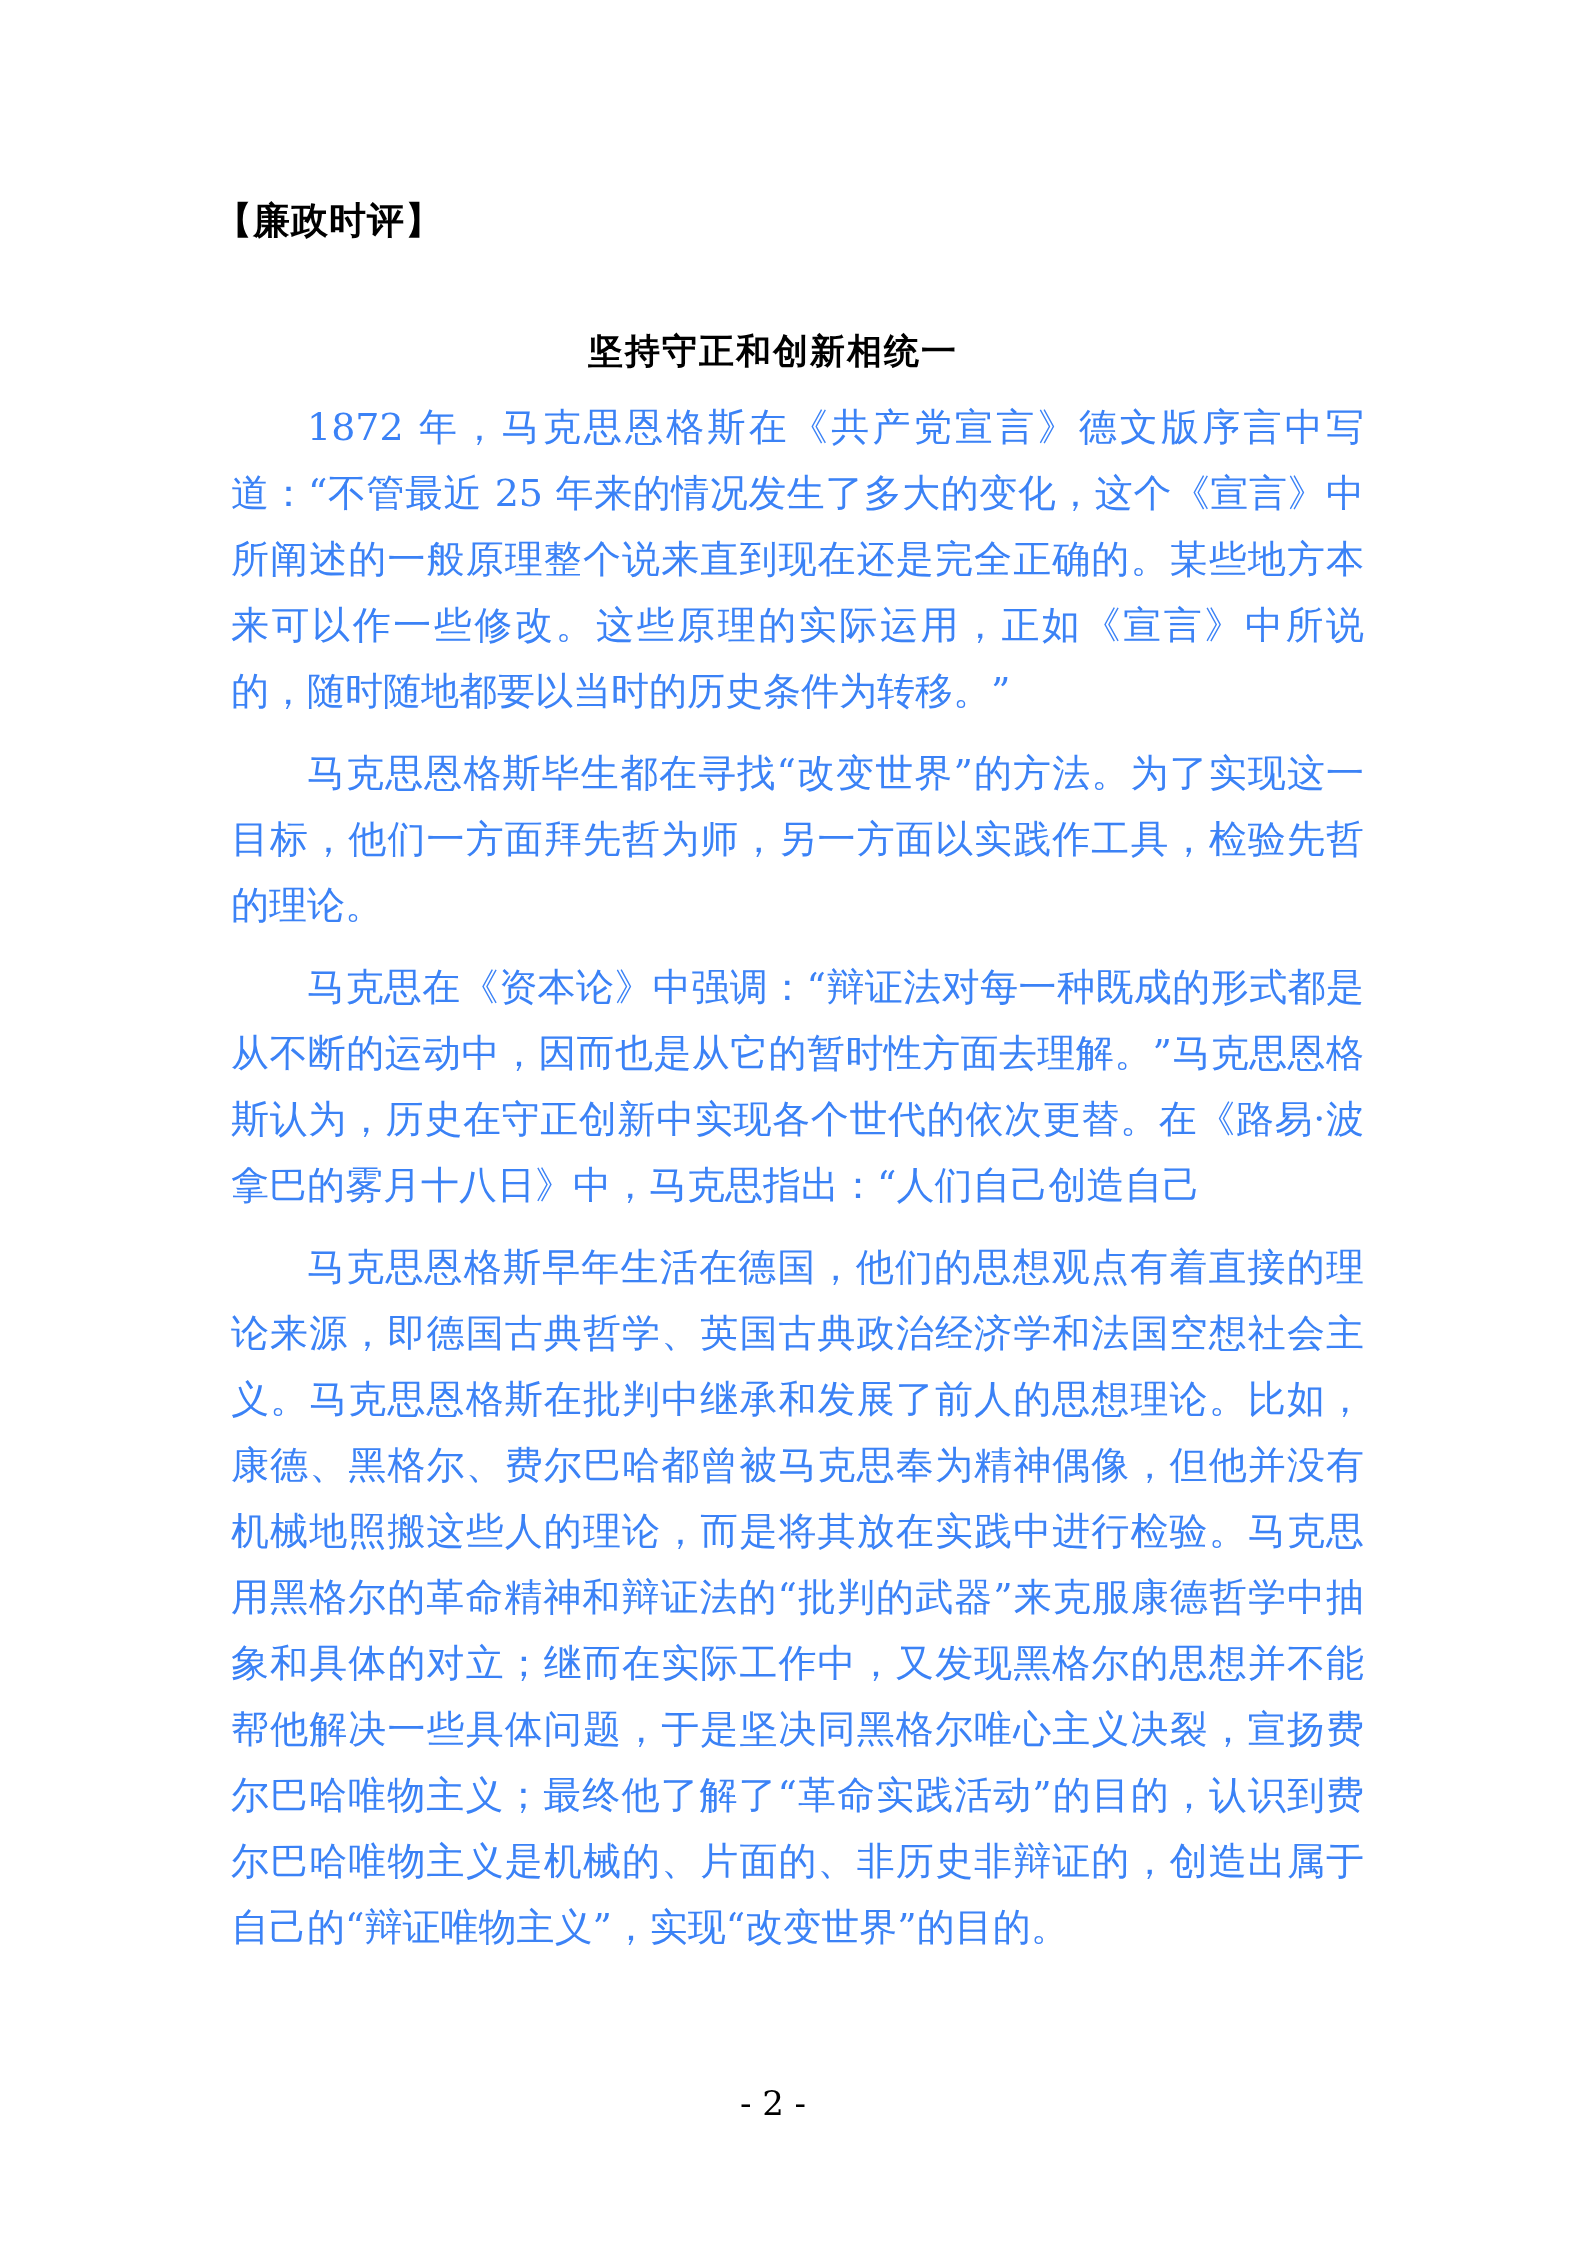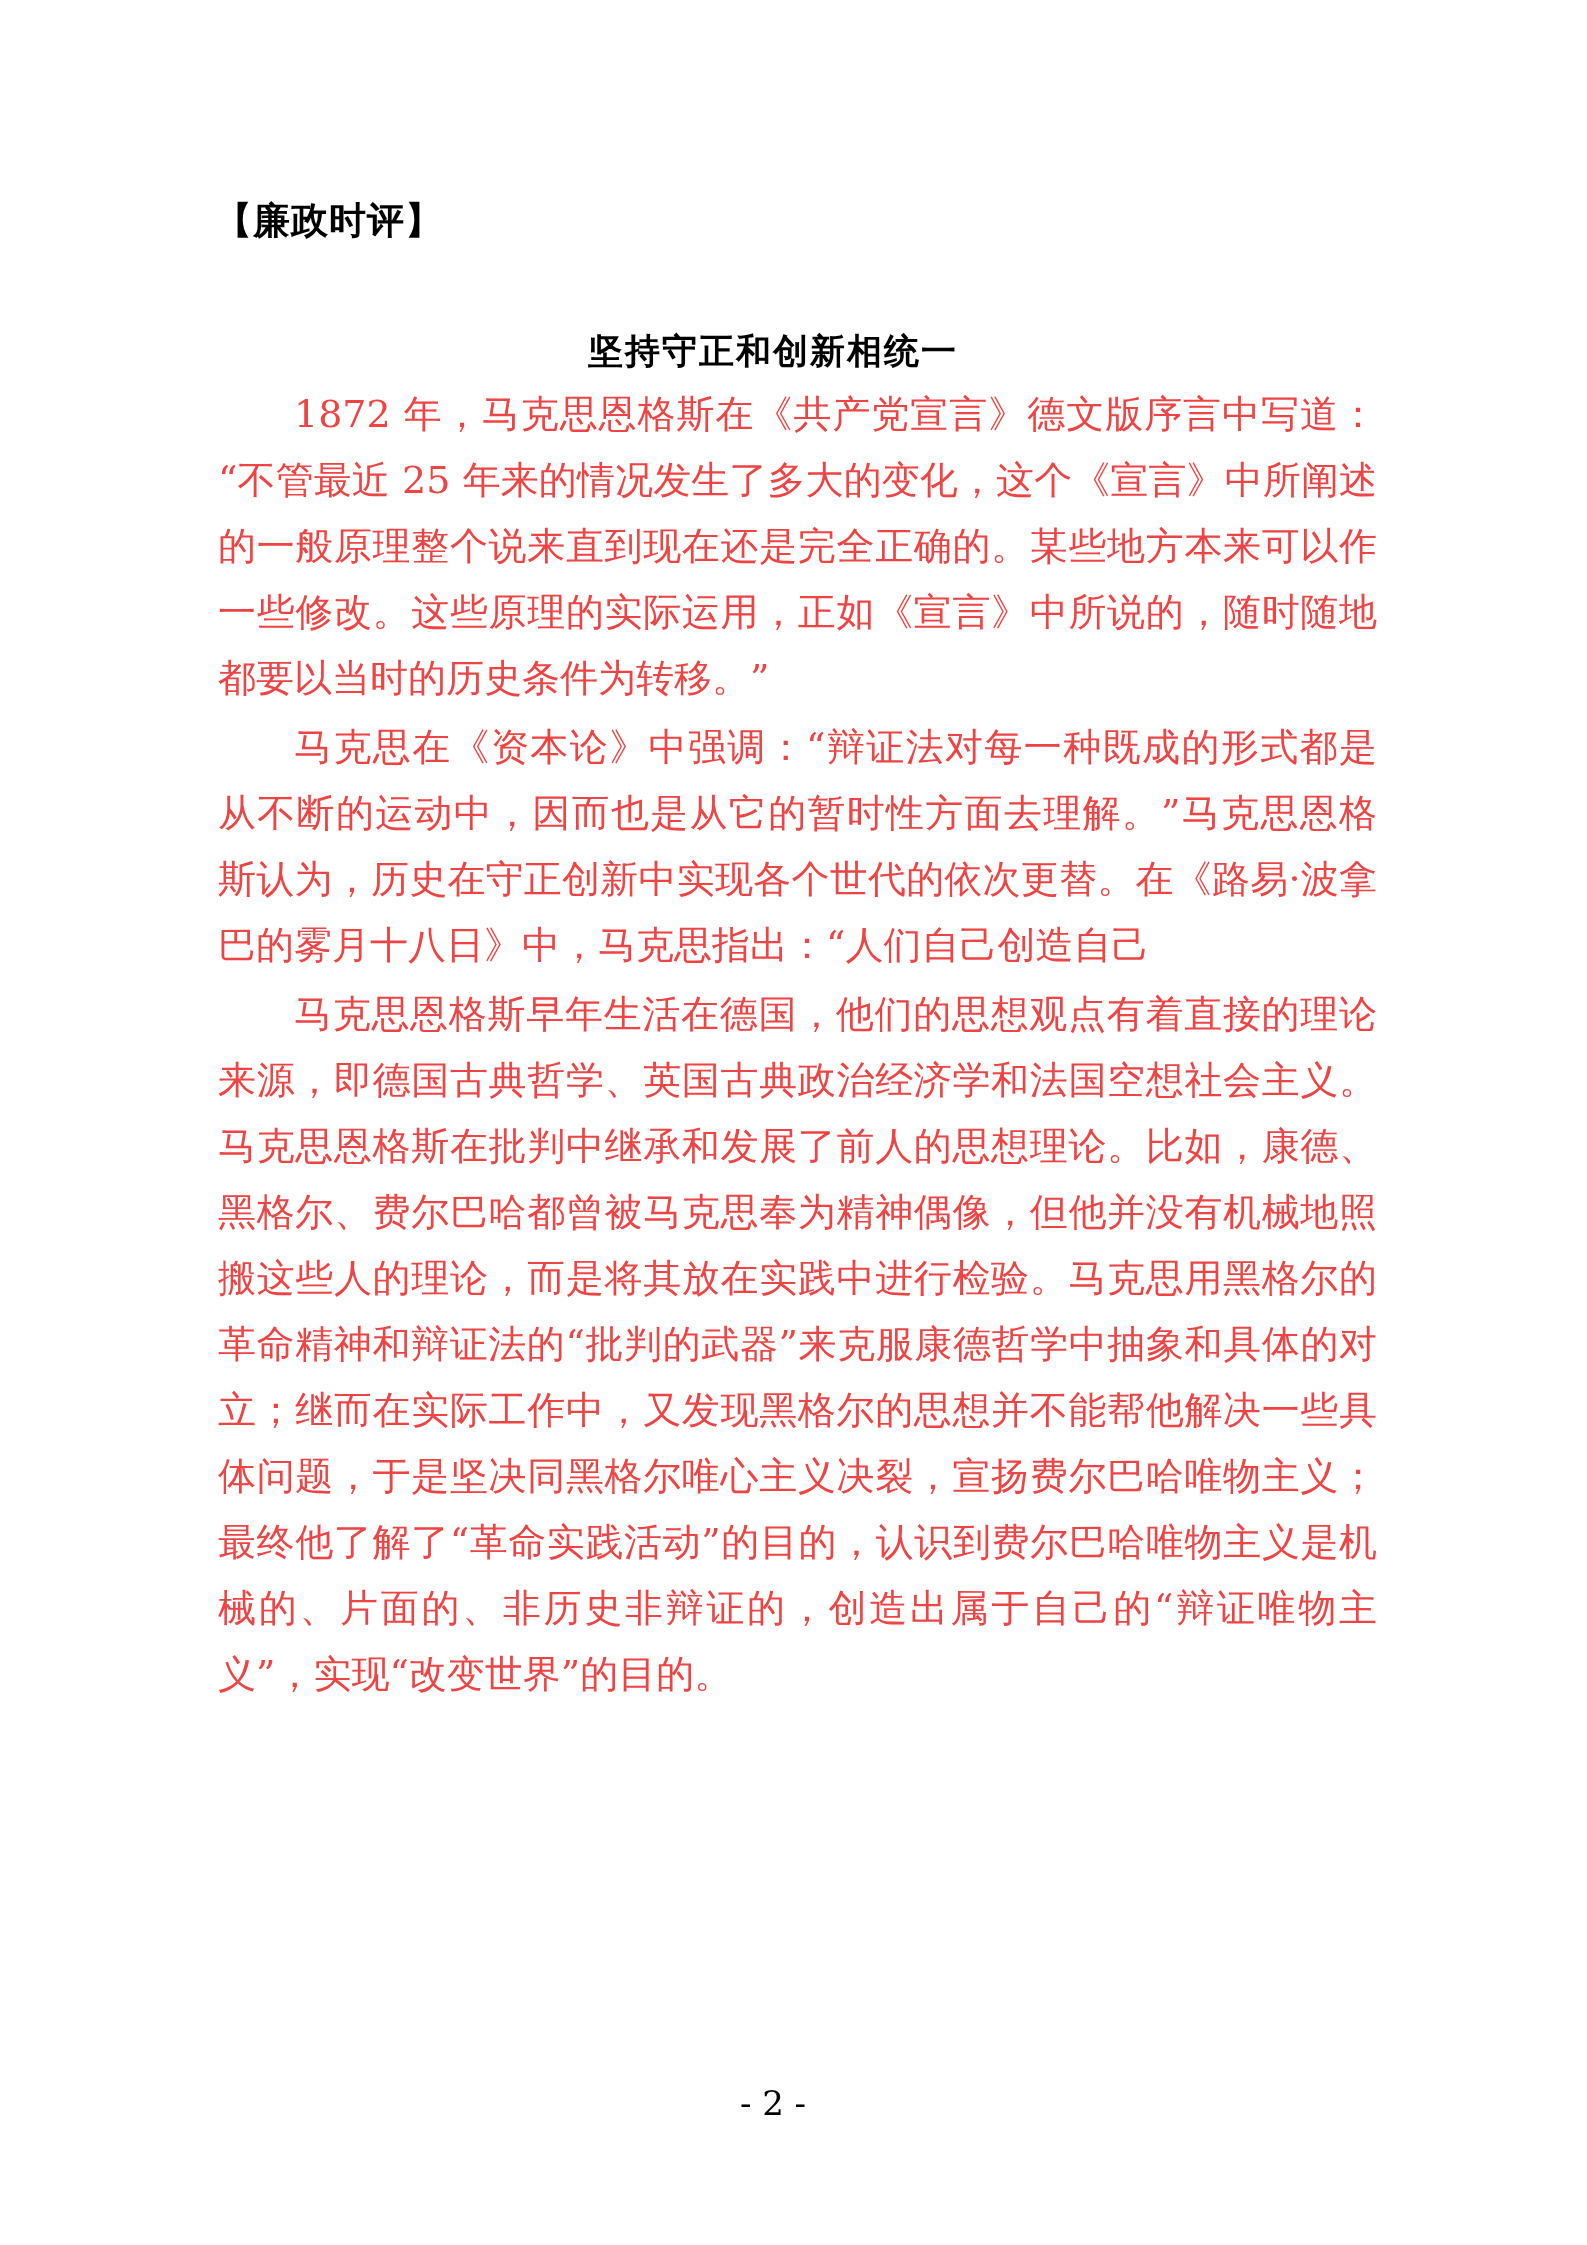--- a/index.html
+++ b/index.html
@@ -43,27 +43,27 @@
     letter-spacing: 2px;
     color: #000000;
   }
   .body-text {
     position: absolute;
     top: 378px;
     left: 215px;
     width: 1165px;
   }
   p.para {
-    margin: 3px;
+    margin: 16px;
     font-size: 38px;
     line-height: 66px;
     text-align: justify;
     text-justify: inter-ideograph;
     text-indent: 76px;
-    color: #ef4444;
+    color: #3b82f6;
     letter-spacing: 0px;
   }
   .page-number {
     position: absolute;
     bottom: 122px;
     left: 0;
     width: 100%;
     text-align: center;
     font-size: 34px;
     color: #000000;
@@ -73,19 +73,20 @@
 <body>
 
 <div class="page">
 
   <div class="section-tag">【廉政时评】</div>
 
   <h1 class="doc-title">坚持守正和创新相统一</h1>
 
   <div class="body-text">
     <p class="para">1872 年，马克思恩格斯在《共产党宣言》德文版序言中写道：“不管最近 25 年来的情况发生了多大的变化，这个《宣言》中所阐述的一般原理整个说来直到现在还是完全正确的。某些地方本来可以作一些修改。这些原理的实际运用，正如《宣言》中所说的，随时随地都要以当时的历史条件为转移。”</p>
+    <p class="para">马克思恩格斯毕生都在寻找“改变世界”的方法。为了实现这一目标，他们一方面拜先哲为师，另一方面以实践作工具，检验先哲的理论。</p>
     <p class="para">马克思在《资本论》中强调：“辩证法对每一种既成的形式都是从不断的运动中，因而也是从它的暂时性方面去理解。”马克思恩格斯认为，历史在守正创新中实现各个世代的依次更替。在《路易·波拿巴的雾月十八日》中，马克思指出：“人们自己创造自己</p>
     <p class="para">马克思恩格斯早年生活在德国，他们的思想观点有着直接的理论来源，即德国古典哲学、英国古典政治经济学和法国空想社会主义。马克思恩格斯在批判中继承和发展了前人的思想理论。比如，康德、黑格尔、费尔巴哈都曾被马克思奉为精神偶像，但他并没有机械地照搬这些人的理论，而是将其放在实践中进行检验。马克思用黑格尔的革命精神和辩证法的“批判的武器”来克服康德哲学中抽象和具体的对立；继而在实际工作中，又发现黑格尔的思想并不能帮他解决一些具体问题，于是坚决同黑格尔唯心主义决裂，宣扬费尔巴哈唯物主义；最终他了解了“革命实践活动”的目的，认识到费尔巴哈唯物主义是机械的、片面的、非历史非辩证的，创造出属于自己的“辩证唯物主义”，实现“改变世界”的目的。</p>
   </div>
 
   <div class="page-number">- 2 -</div>
 
 </div>
 
 </body></html>

